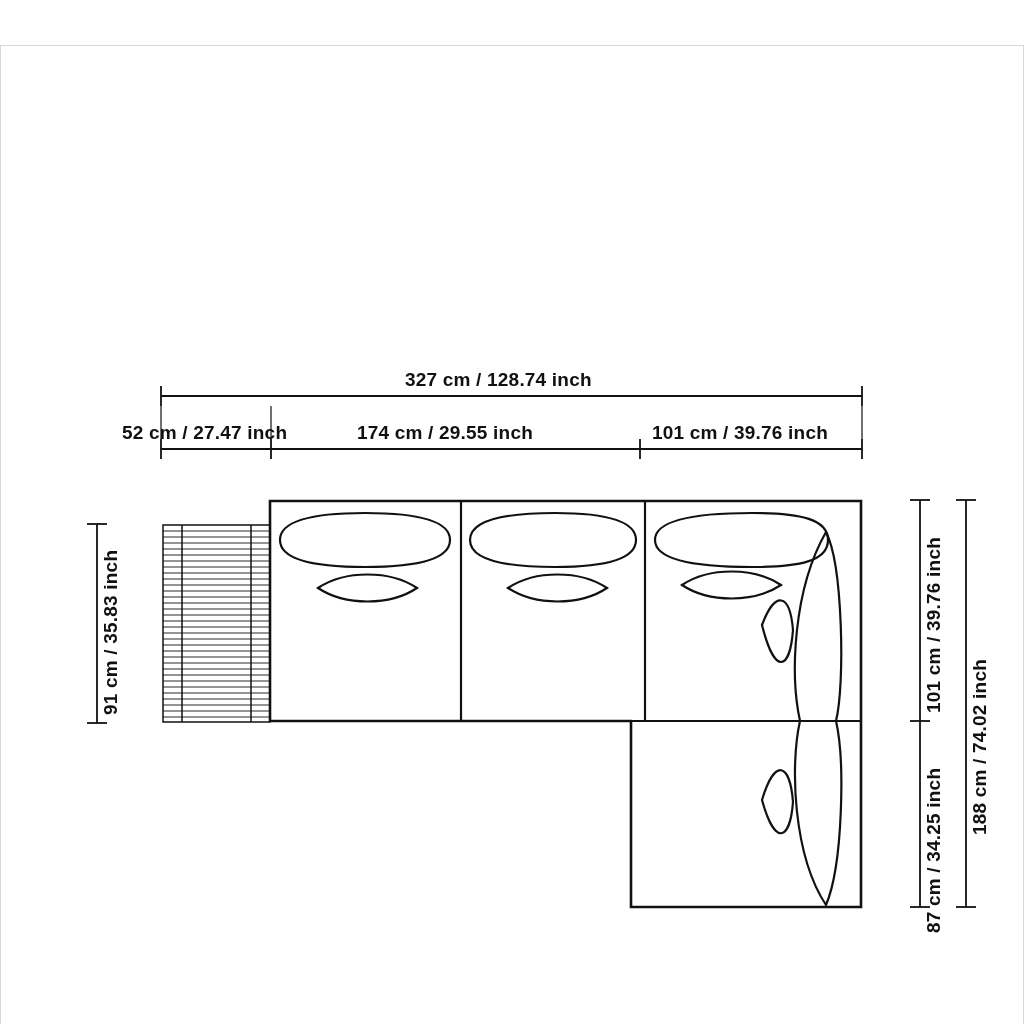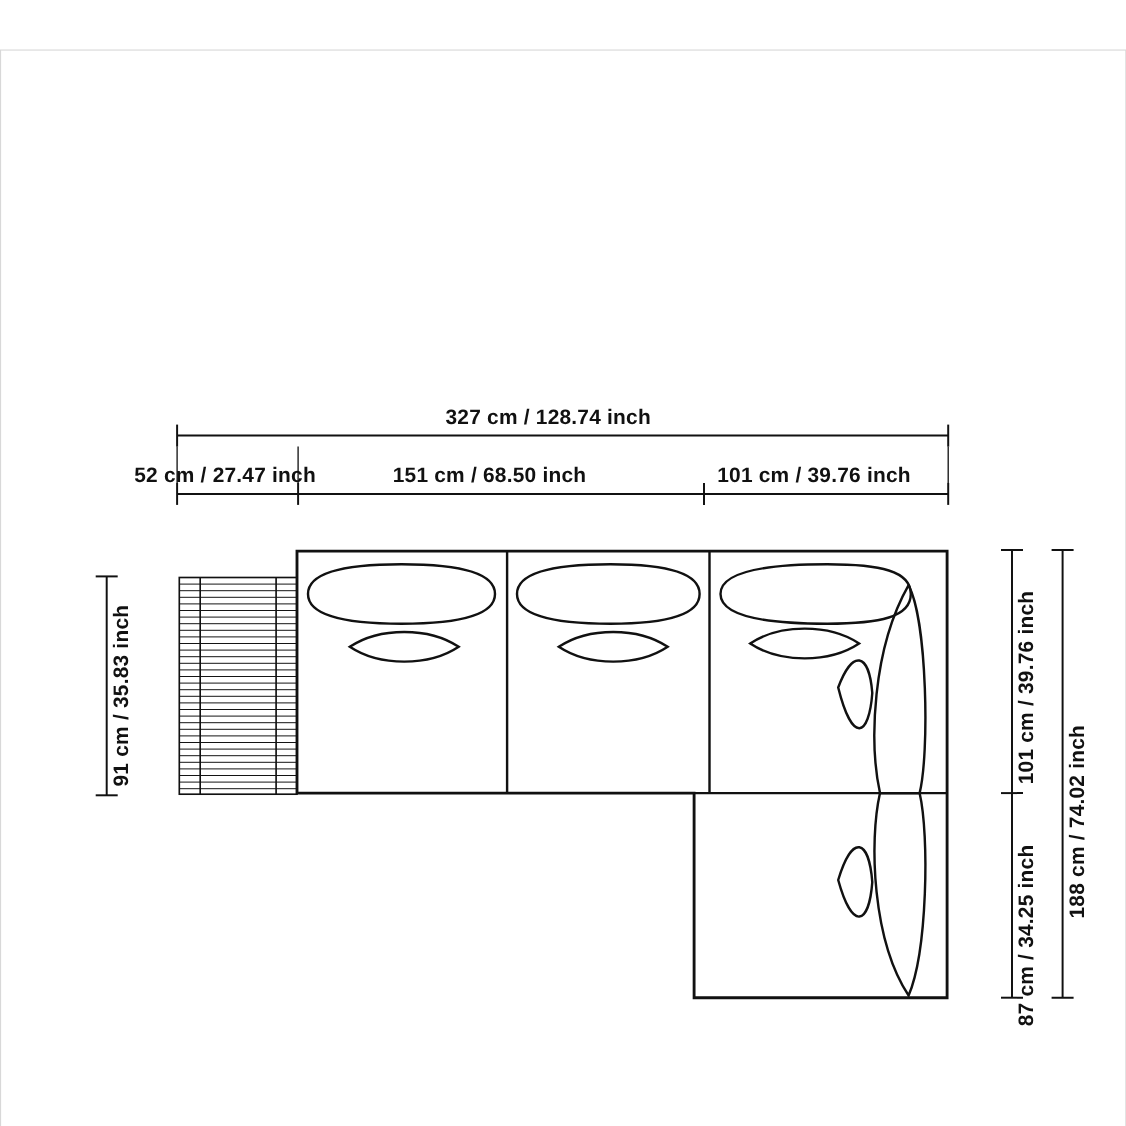--- a/index.html
+++ b/index.html
@@ -176,21 +176,21 @@
         <path d="M 762 755 C 775 712, 790 718, 793 757 C 790 796, 775 802, 762 755 Z"></path>
       </g>
 
     </g>
   </svg>
 
   <div class="dim-label" style="left:405px; top:324px;">327 cm / 128.74 inch</div>
 
   <div class="dim-label" style="left:122px; top:377px;">52 cm / 27.47 inch</div>
 
-  <div class="dim-label" style="left:357px; top:377px;">151 cm / 68.50 inch</div>
+  <div class="dim-label" style="left:357px; top:377px;">174 cm / 29.55 inch</div>
 
   <div class="dim-label" style="left:652px; top:377px;">101 cm / 39.76 inch</div>
 
   <div class="dim-label rot" style="left:100px; top:670px; transform: rotate(-90deg);">91 cm / 35.83 inch</div>
 
   <div class="dim-label rot" style="left:923px; top:668px; transform: rotate(-90deg);">101 cm / 39.76 inch</div>
 
   <div class="dim-label rot" style="left:923px; top:888px; transform: rotate(-90deg);">87 cm / 34.25 inch</div>
 
   <div class="dim-label rot" style="left:969px; top:790px; transform: rotate(-90deg);">188 cm / 74.02 inch</div>

